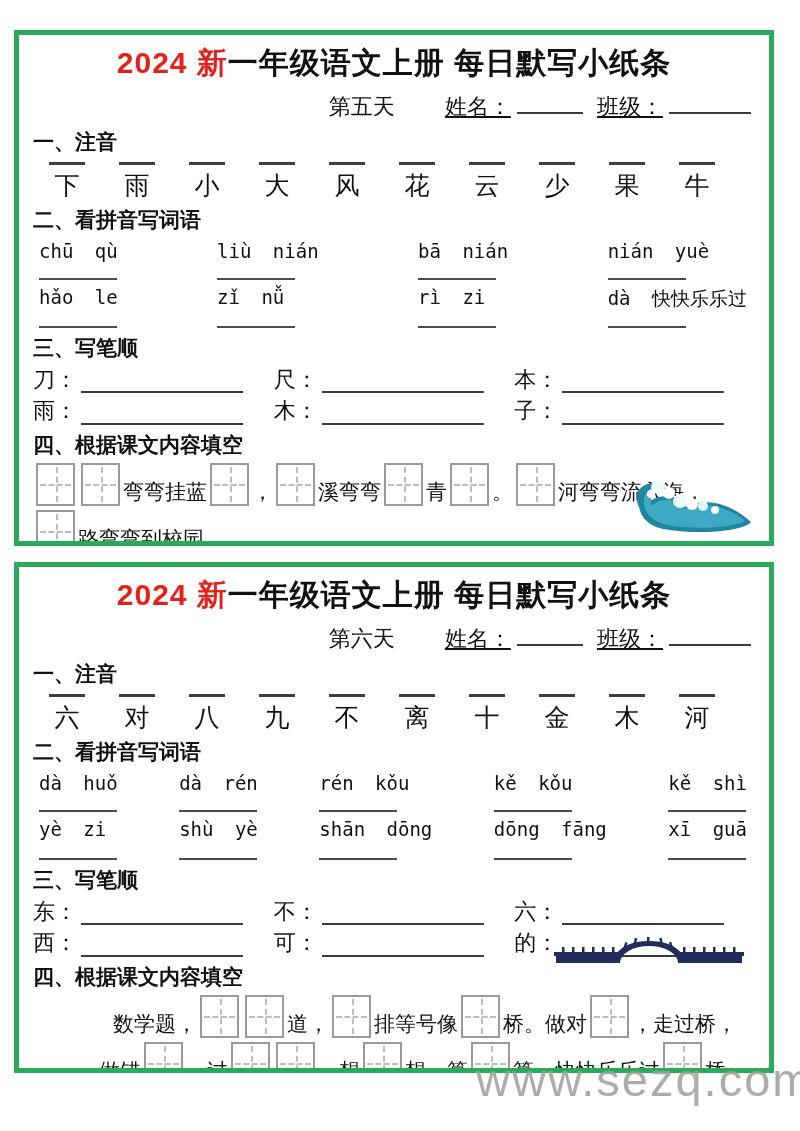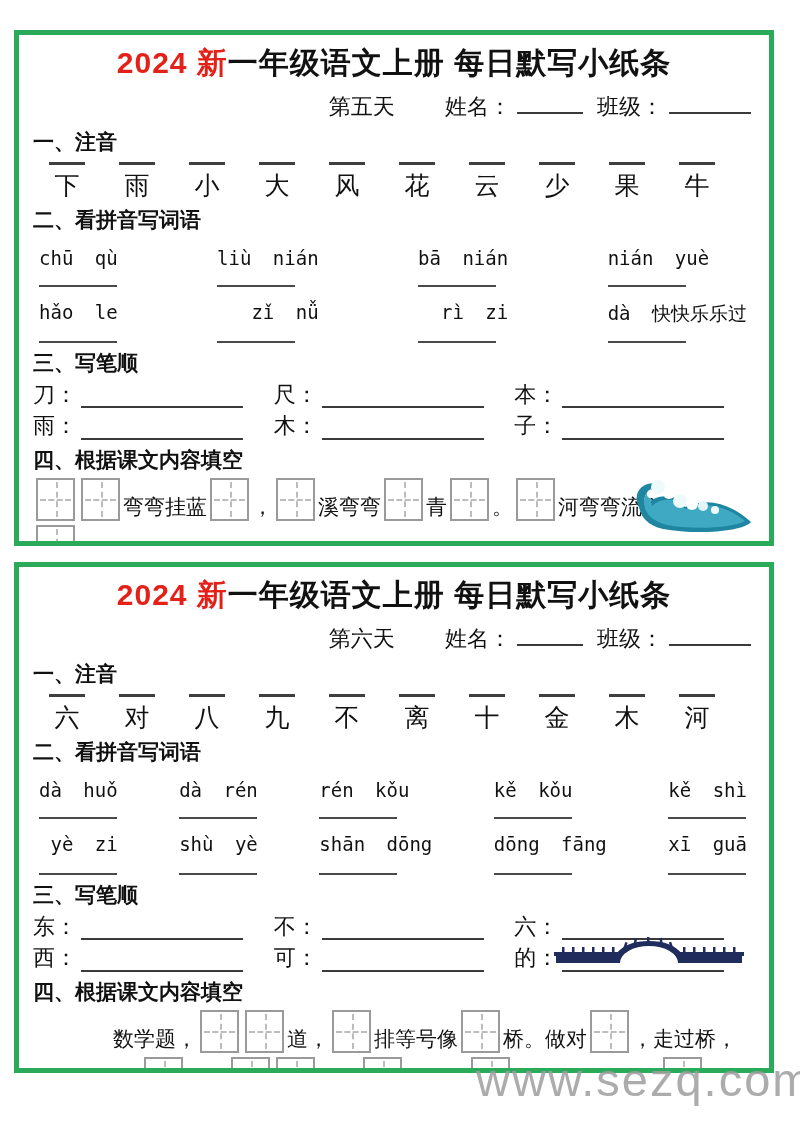--- a/index.html
+++ b/index.html
@@ -13,36 +13,36 @@
     border:5px solid #2aab5a; padding:4px 14px 0 14px; overflow:hidden;
   }
   #card1 { top:30px;  height:516px; }
   #card2 { top:562px; height:511px; }
 
   .title { text-align:center; font-size:30px; font-weight:bold; margin-top:4px; white-space:nowrap; letter-spacing:1px; }
   .title .red { color:#e32119;text-align:right; }
 
   .day-line { text-align:right; font-size:22px; margin-top:8px; padding-right:4px; white-space:nowrap; }
   .day { margin-right:36px; font-weight:500; }
-  .field { margin-left:8px; }
+  .field { margin-left:8px;text-decoration:underline; }
   .u-line { display:inline-block; border-bottom:2px solid #3a3a3a; height:5px; }
   .u-name  { width:66px; margin-left:6px; }
   .u-class { width:82px; margin-left:6px; }
 
   .sec-title { font-size:21px; font-weight:bold; margin-top:6px; }
 
   .zy-row { display:flex; justify-content:space-between; padding:0 40px 0 16px; margin-top:6px; }
   .zy-item { display:flex; flex-direction:column; align-items:center; }
   .zy-line { width:36px; border-top:3px solid #3f3f3f; margin-bottom:5px; }
   .zy-char { font-size:25px; line-height:1.2; }
 
   .py-grid { display:flex; justify-content:space-between; margin-top:6px; padding:0 8px 0 6px; }
   .py-col { display:flex; flex-direction:column; }
-  .py-text { font-family:"DejaVu Sans Mono","Liberation Mono",monospace; font-size:19px; word-spacing:10px; white-space:nowrap; height:26px;margin-top:7px; }
-  .py-text.r2 { margin-top:14px;text-align:right; }
+  .py-text { font-family:"DejaVu Sans Mono","Liberation Mono",monospace; font-size:19px; word-spacing:10px; white-space:nowrap; height:26px; }
+  .py-text.r2 { margin-top:6px; }
   .py-line { width:78px; border-bottom:2px solid #4a4a4a; height:0; }
   .py-line.l1 { margin-top:12px; }
   .py-line.l2 { margin-top:14px; }
 
   .stroke-row { display:flex; margin-top:5px; }
   .stroke-item { flex:1; display:flex; align-items:flex-end; font-size:22px; white-space:nowrap; }
   .s-label { line-height:1.2; }
   .s-line { border-bottom:2px solid #3a3a3a; height:6px; width:162px; margin-left:4px; }
 
   .fill-area { margin-top:2px; }

